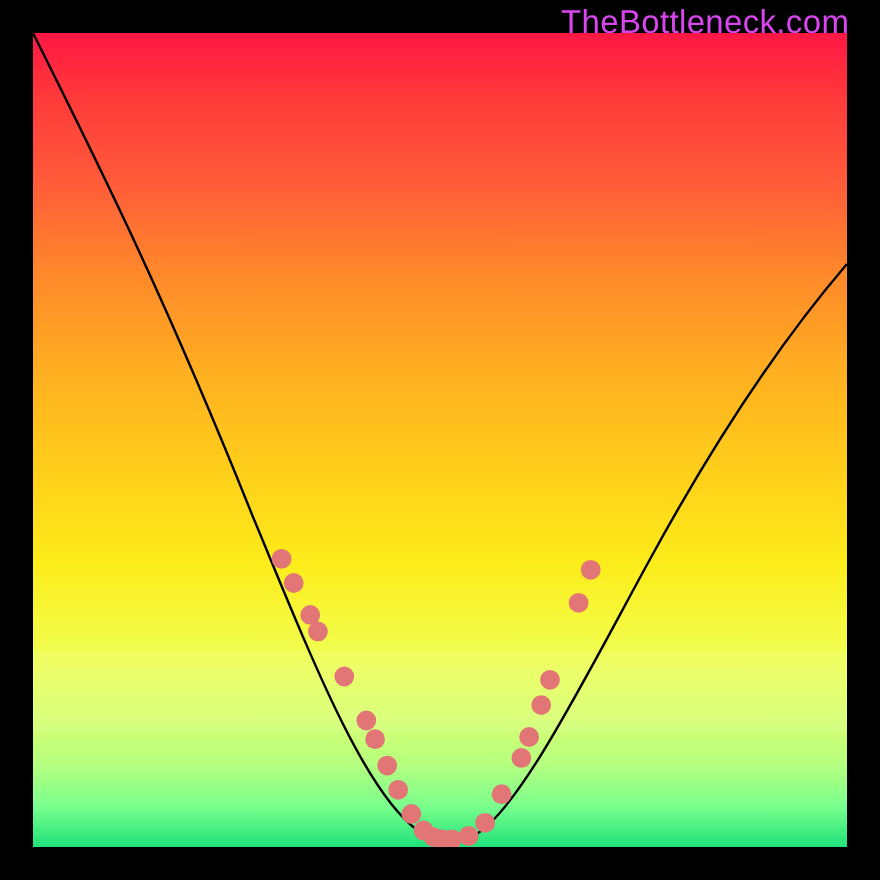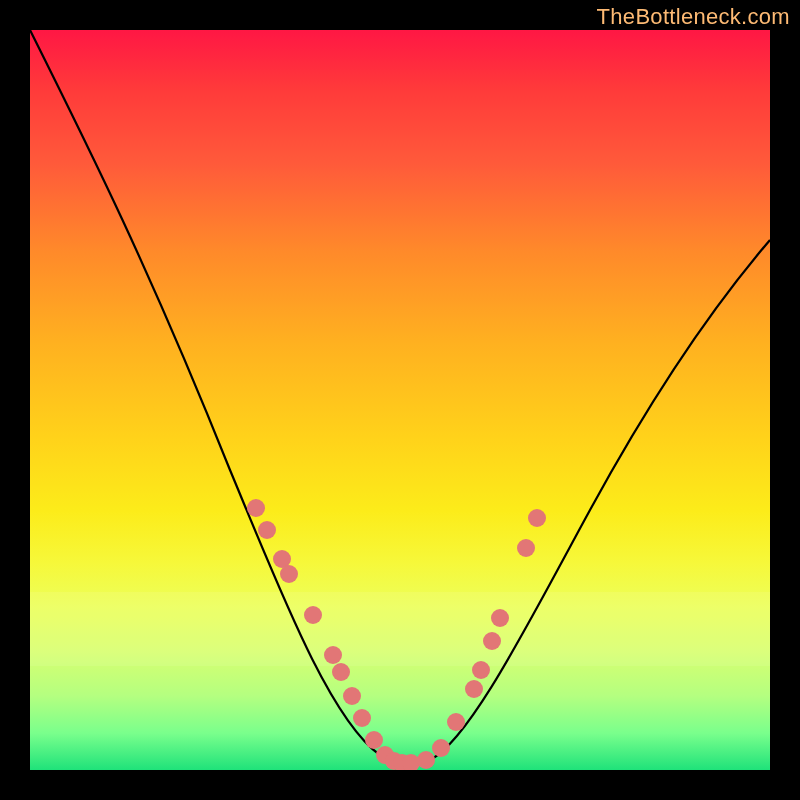--- a/index.html
+++ b/index.html
@@ -35,23 +35,23 @@
       #ecff5a 78%,
       #d8ff70 84%,
       #b4ff80 90%,
       #7aff8c 95%,
       #1fe27a 100%
     );
   }
   .watermark {
     position: absolute;
     top: 4px;
-    right: 10px;
-    color: #fdba74;
-    font-size: 22px;
+    right: 28px;
+    color: #d946ef;
+    font-size: 30px;
     font-weight: 500;
     letter-spacing: 0.3px;
     user-select: none;
   }
   svg.curve {
     position: absolute;
     inset: 0;
     width: 100%;
     height: 100%;
   }

